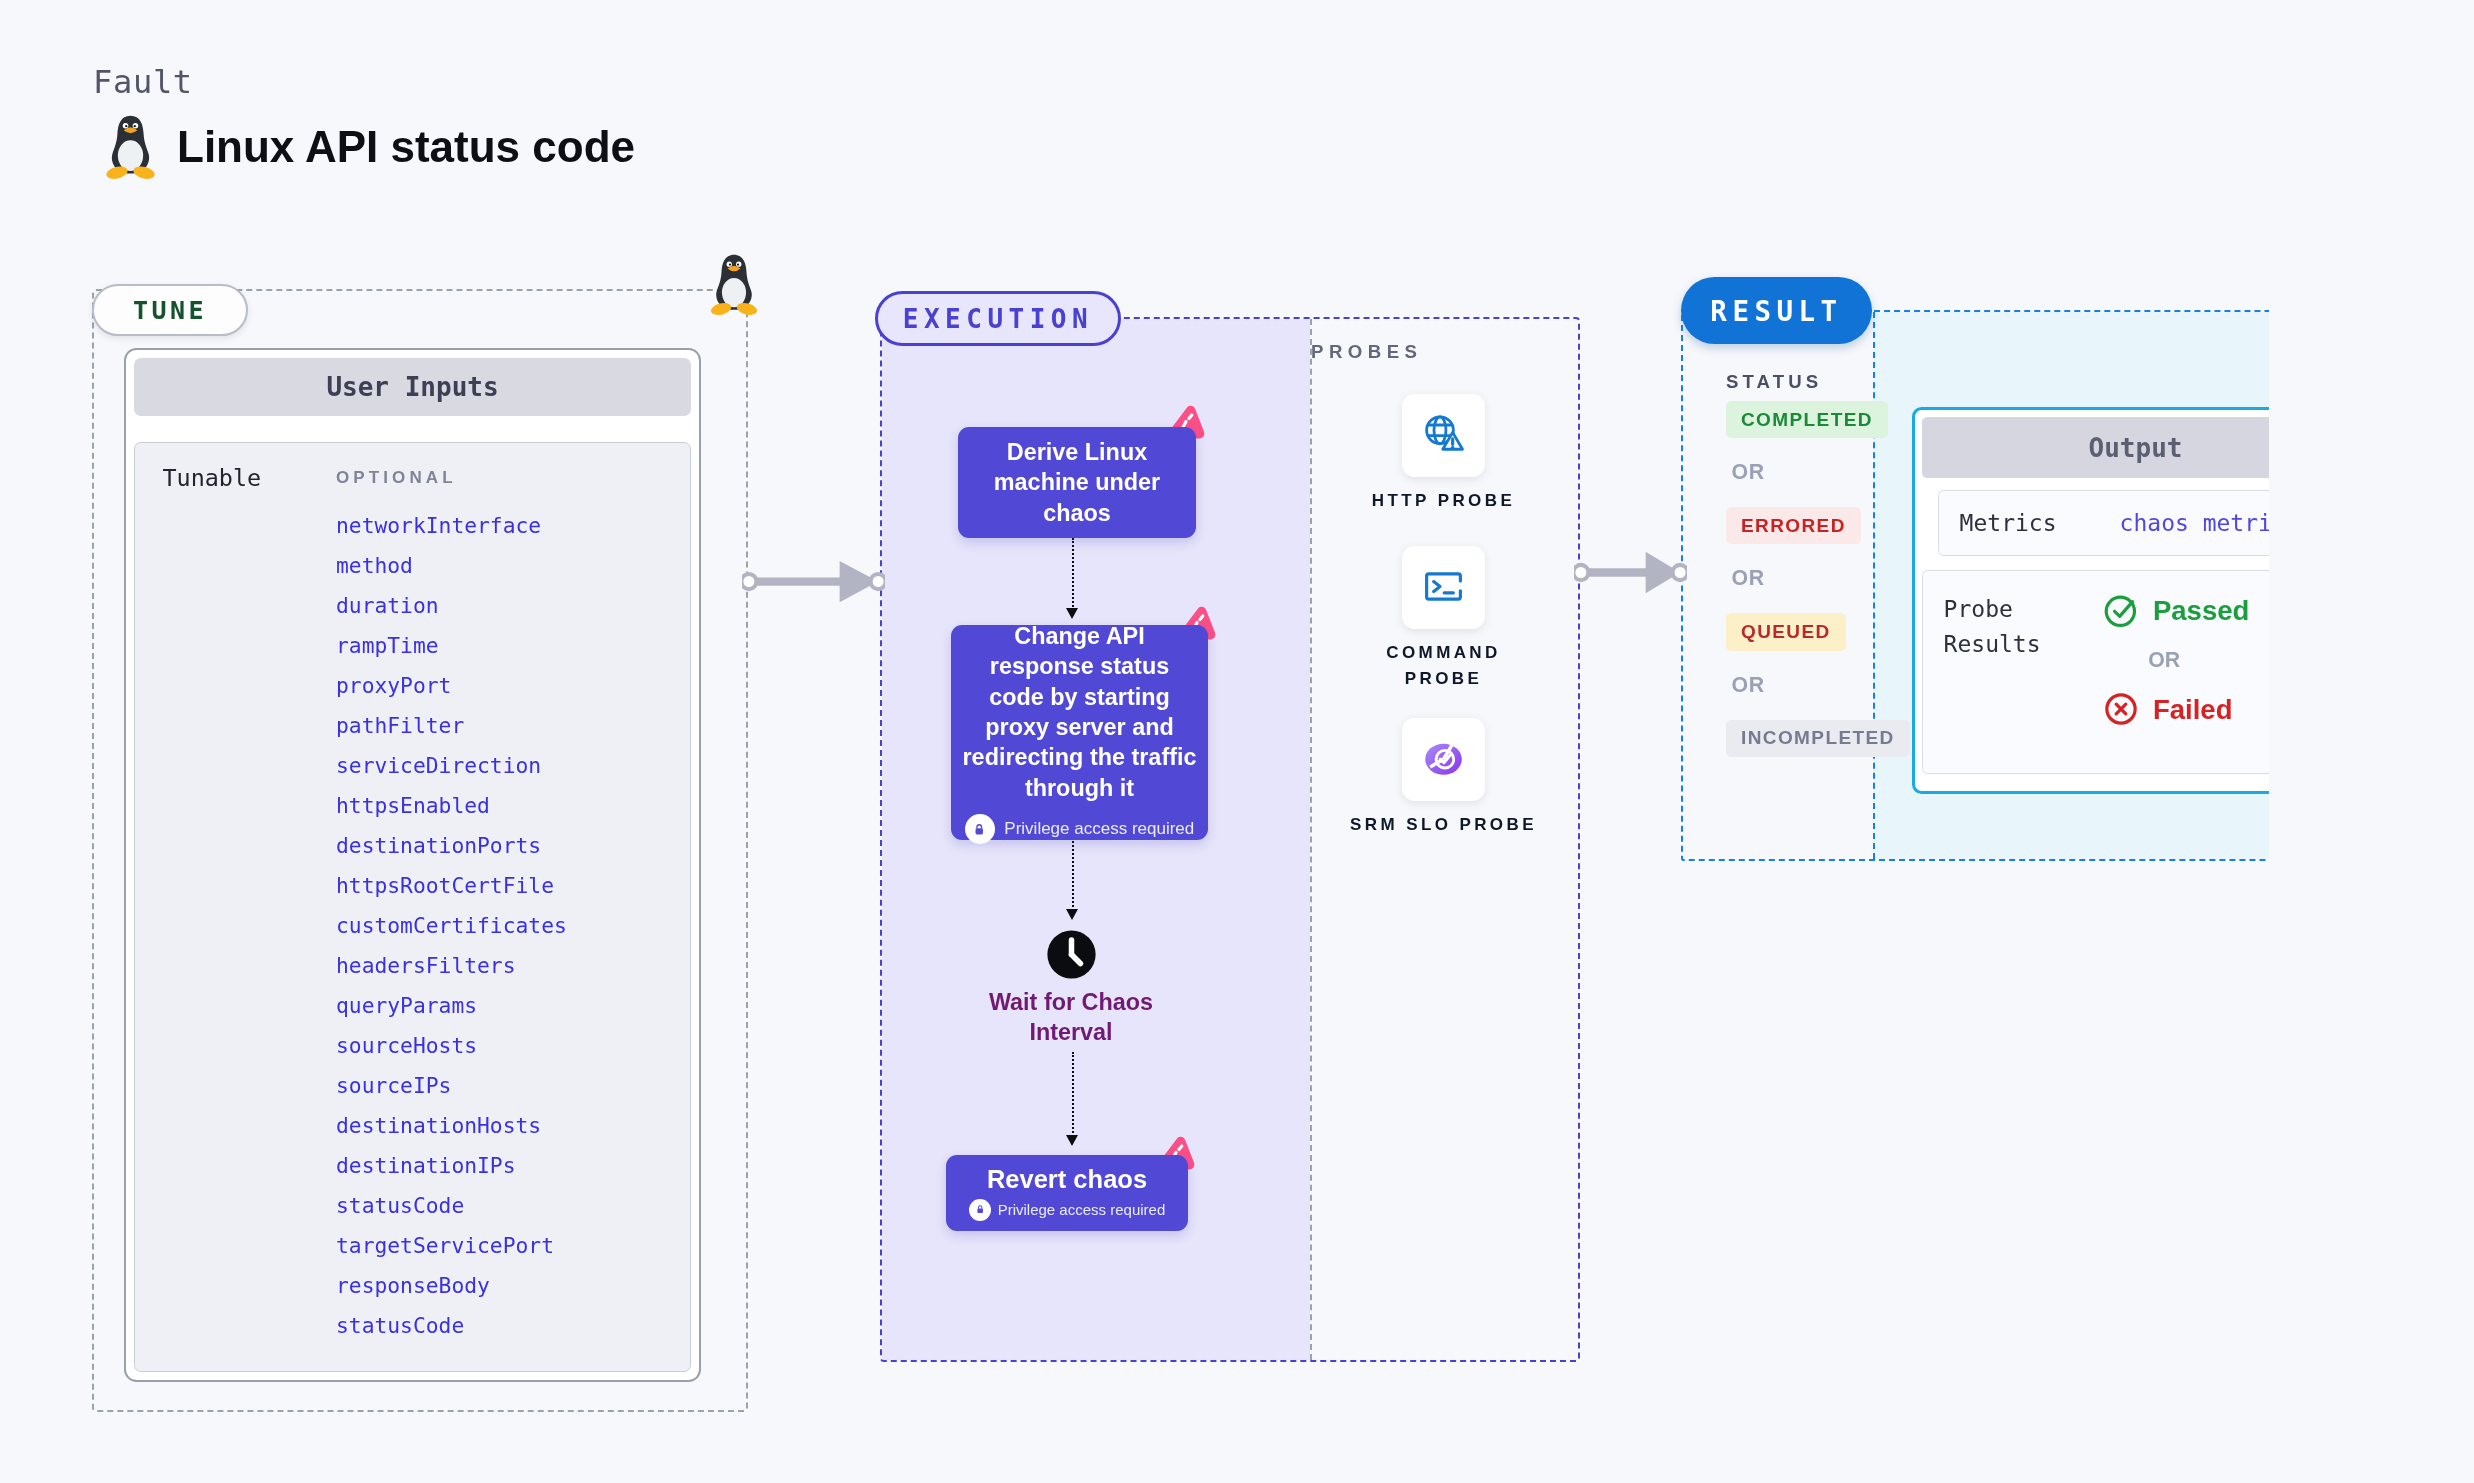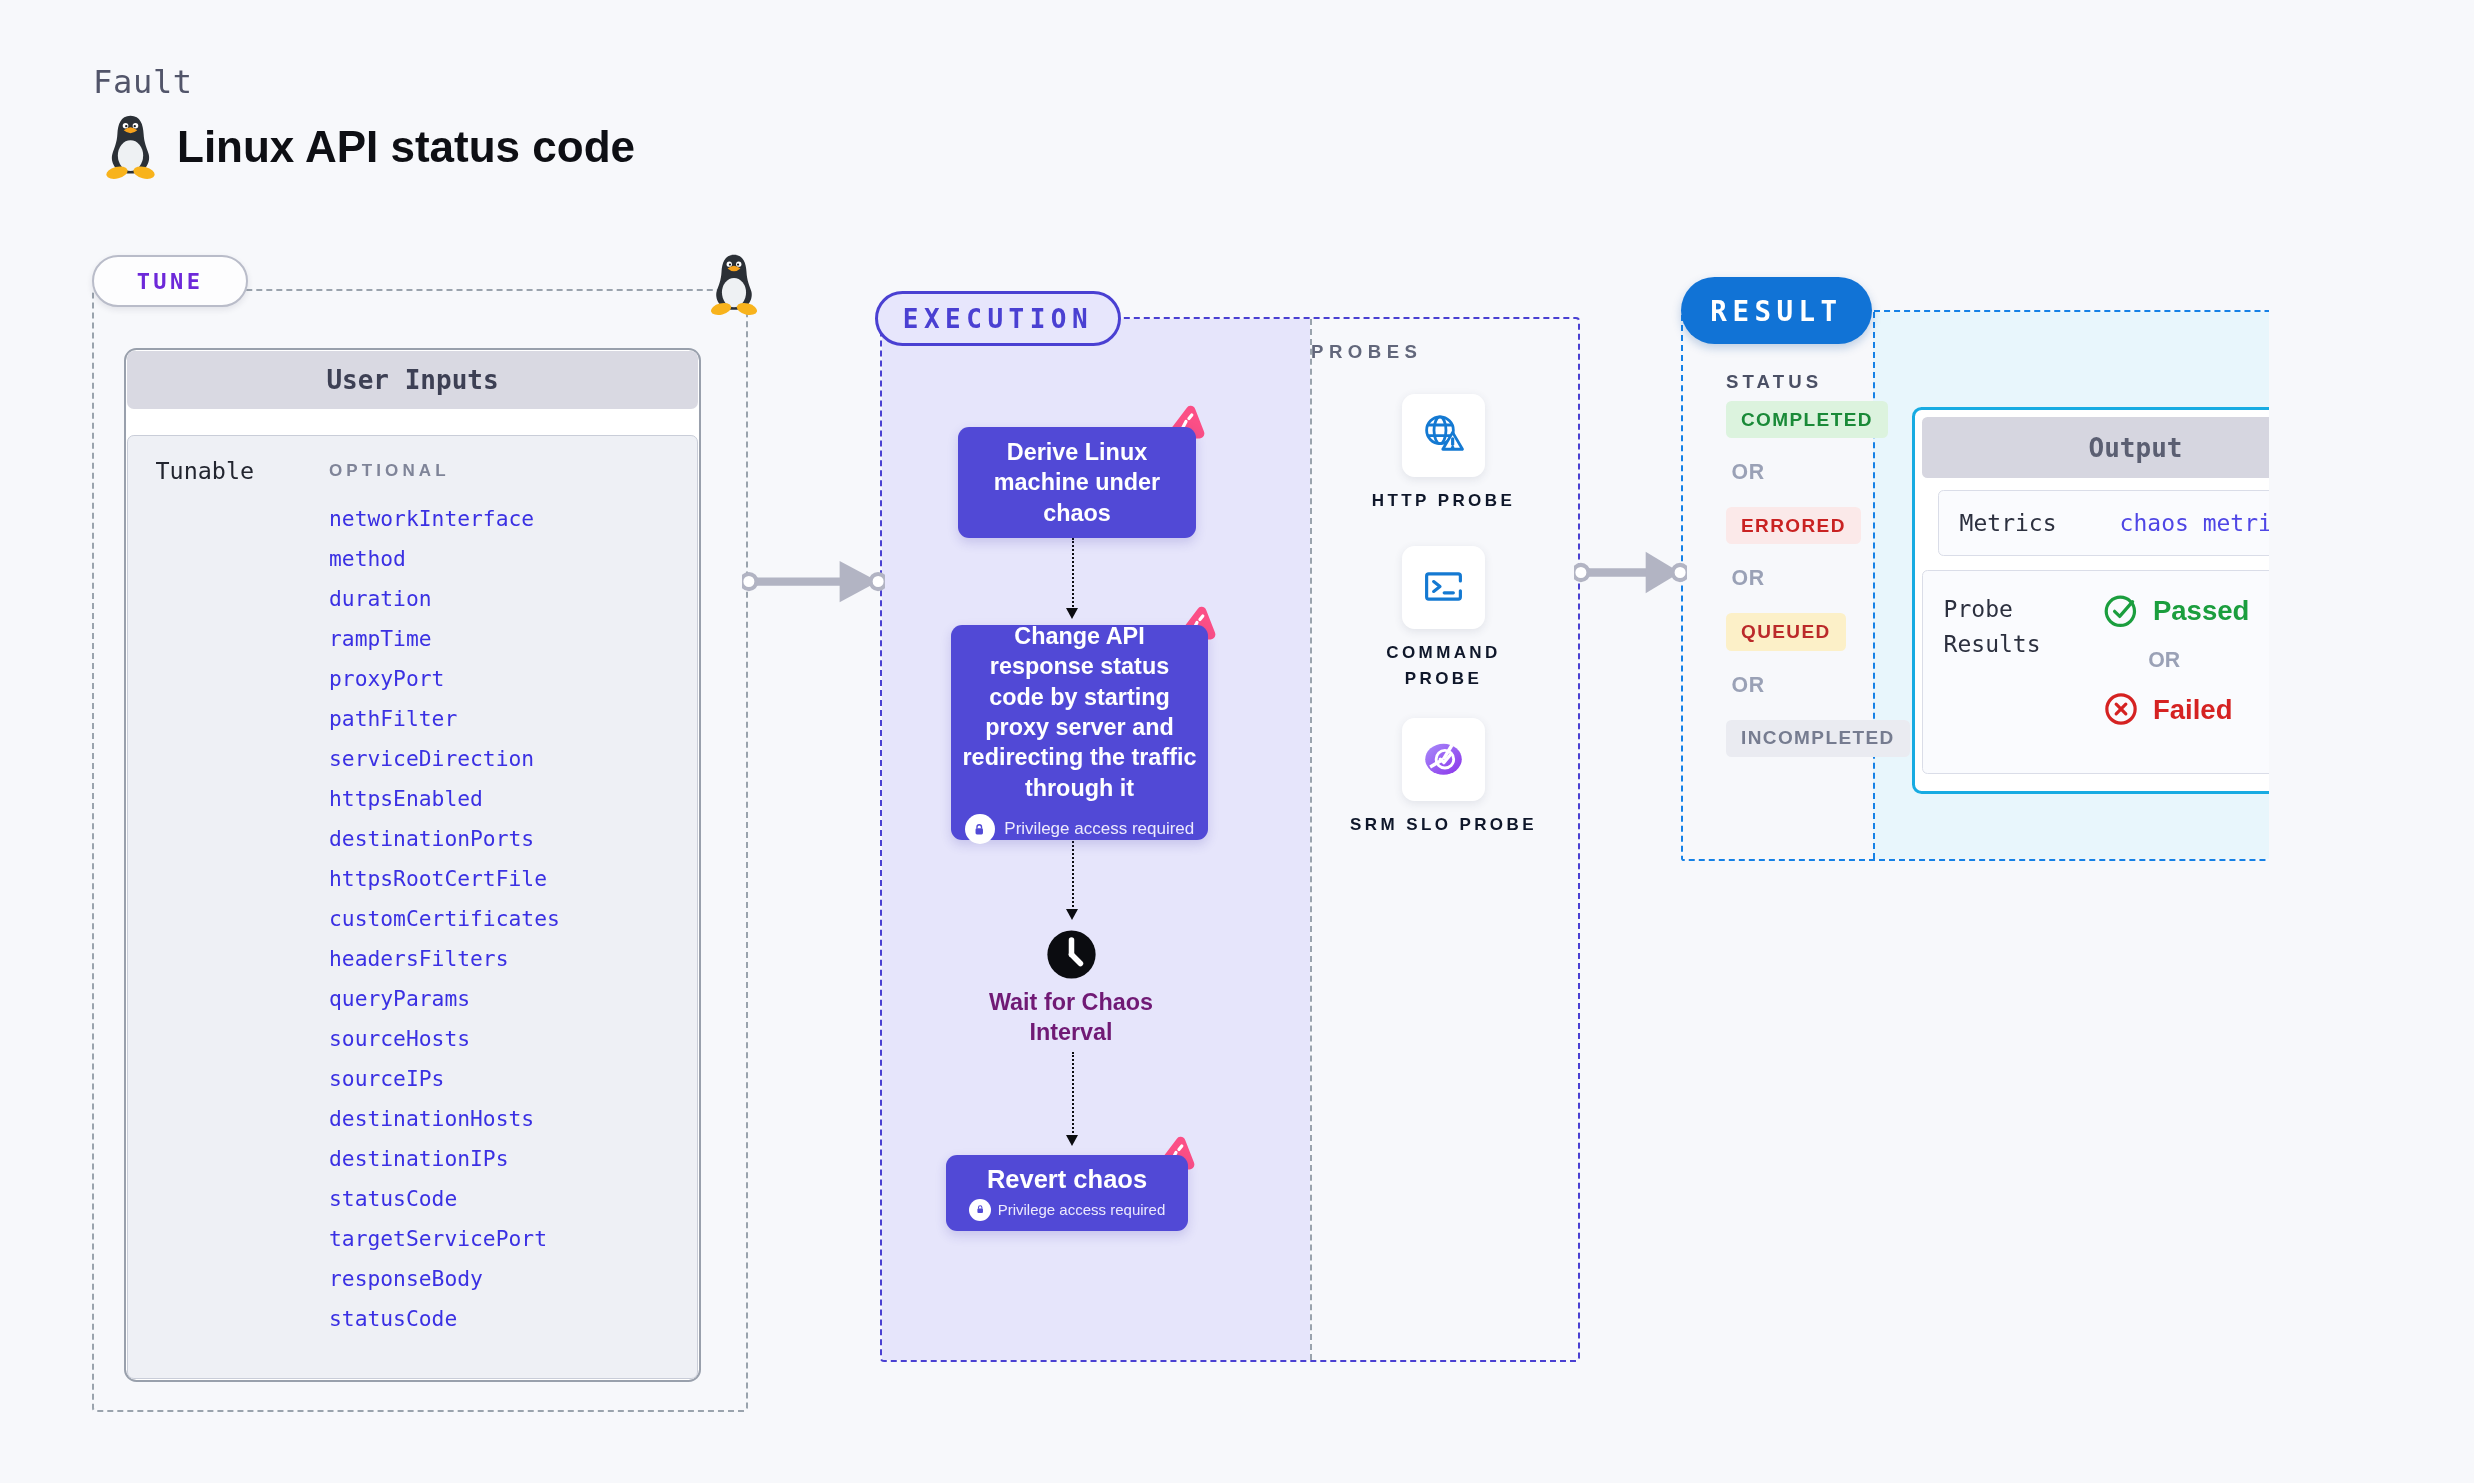--- a/index.html
+++ b/index.html
@@ -15,41 +15,41 @@
   .title-row { position:absolute; left:103px; top:114px; display:flex; align-items:center; gap:19px; }
   .tux-title svg { width:55px; height:65px; display:block; }
   .page-title { font-size:44px; font-weight:bold; color:#0e0f14; letter-spacing:0px; }
 
   
   .pill {
     position:absolute; display:flex; align-items:center; justify-content:center;
     font-weight:bold; border-radius:41px; z-index:6;
   }
   .pill-tune {
-    left:92px; top:255px; width:156px; height:52px; background:#fdfdfe;
-    border:2.8px solid #b9bcc9; color:#6d28d9; font-size:22px; letter-spacing:3.4px;
+    left:92px; top:284px; width:156px; height:52px; background:#fdfdfe;
+    border:2.8px solid #b9bcc9; color:#14532d; font-size:25px; letter-spacing:3.4px;
     box-shadow:0 2.8px 6.9px rgba(40,44,70,.10);
   }
   .pill-exec {
     left:875px; top:291px; width:246px; height:55px; background:#e7e6fc;
     border:3.4px solid #4a40d2; color:#4a40d2; font-size:26px; letter-spacing:5.5px;
   }
   .pill-result {
     left:1681px; top:277px; width:191px; height:67px; background:#1173d6;
     color:#ffffff; font-size:27.5px; letter-spacing:5.5px;
     box-shadow:0 4.1px 9.6px rgba(16,80,160,.25);
   }
 
   
   .tune-dash { position:absolute; left:92px; top:289px; width:656px; height:1123px;
     border:2.1px dashed #9aa3ad; border-radius:4.1px; }
   .tux-corner { position:absolute; left:707px; top:253px; z-index:7; }
   .tux-corner svg { width:54px; height:62px; display:block; }
   .ui-panel { position:absolute; left:124px; top:348px; width:577px; height:1034px;
-    background:#ffffff; border:2.8px solid #99a0ac; border-radius:12.4px; padding:1px;
+    background:#ffffff; border:2.8px solid #99a0ac; border-radius:12.4px; padding:8px;
     display:flex; flex-direction:column; }
   .ui-header { height:58px; background:#d9d9e2; border-radius:6.9px; display:flex;
     align-items:center; justify-content:center; font-size:26px; font-weight:bold; color:#3d4054; }
   .ui-list { margin-top:26px; flex:1; background:#eef0f5; border:1.4px solid #c9cdd8;
     border-radius:6.9px; position:relative; }
   .tunable { position:absolute; left:27.5px; top:20.6px; font-size:23.4px; color:#22252f; }
   .optional { position:absolute; left:201px; top:25px; font-size:17px; font-weight:bold;
     color:#7f8498; letter-spacing:4.1px; }
   .param-list { position:absolute; left:201px; top:63px; display:flex; flex-direction:column; }
   .param { font-size:21.3px; color:#3a30e3; height:40px; line-height:40px; cursor:pointer; }

